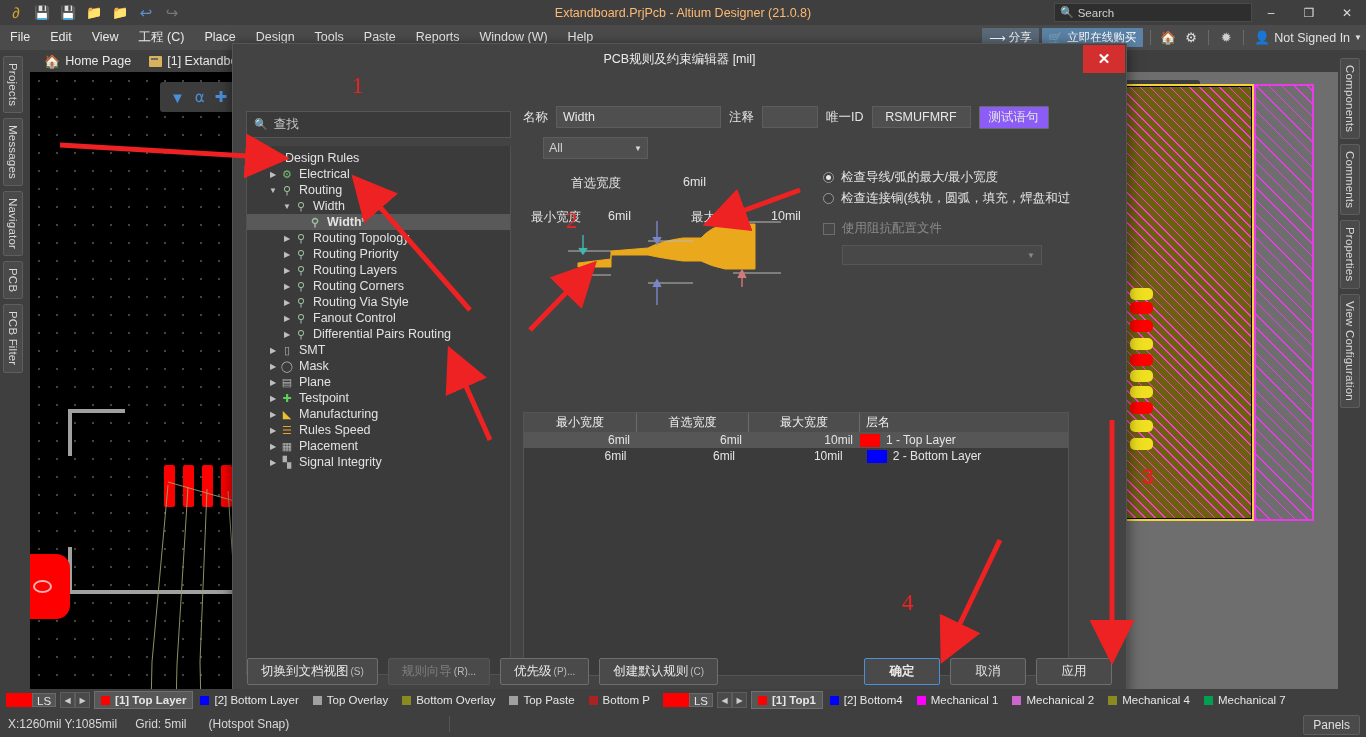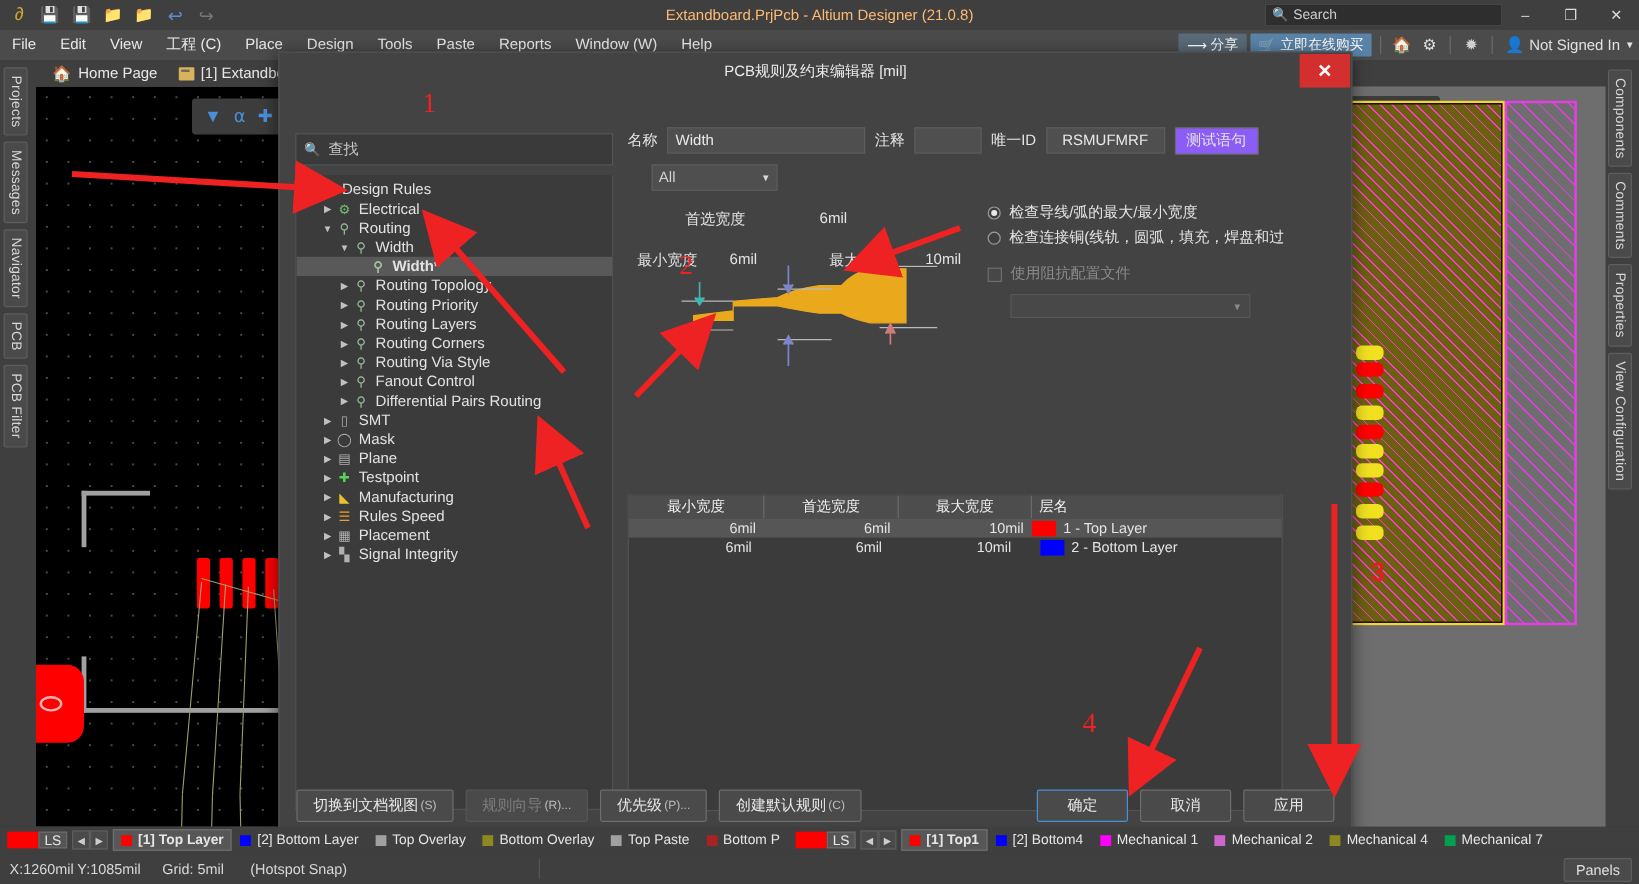--- a/index.html
+++ b/index.html
@@ -592,21 +592,21 @@
         </div>
         <div class="fbtn">
           <span>优先级</span>
           <span class="sub">(P)...</span>
         </div>
         <div class="fbtn">
           <span>创建默认规则</span>
           <span class="sub">(C)</span>
         </div>
         <div style="flex:1"></div>
-        <div class="fbtn primary" style="width:76px;">确定</div>
+        <div class="fbtn primary" style="width:76px;font-weight:bold;">确定</div>
         <div class="fbtn" style="width:76px;">取消</div>
         <div class="fbtn" style="width:76px;">应用</div>
       </div>
     </div>
   </div>
 
   <div class="layerbar">
     <div class="ls-box">
       <span class="ls-sw"></span>
       <span class="ls-lbl">LS</span>

